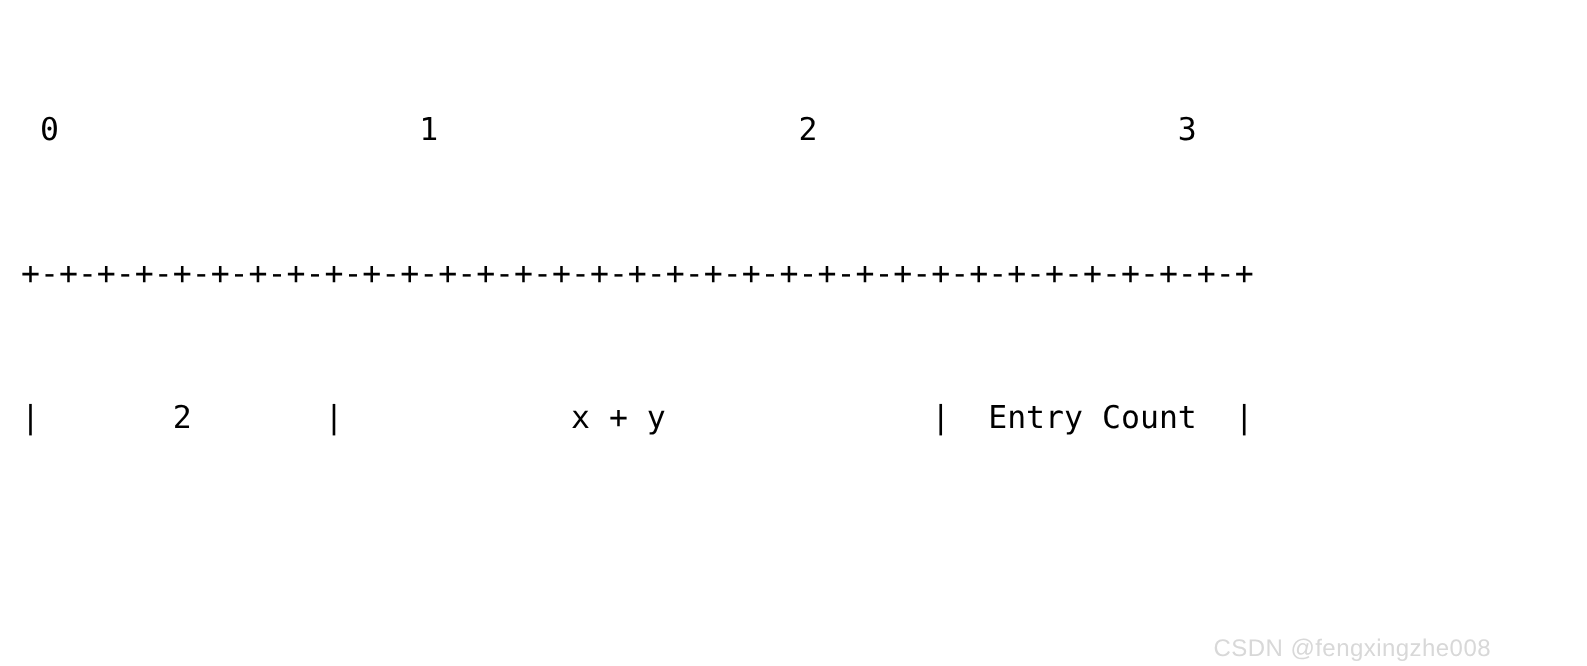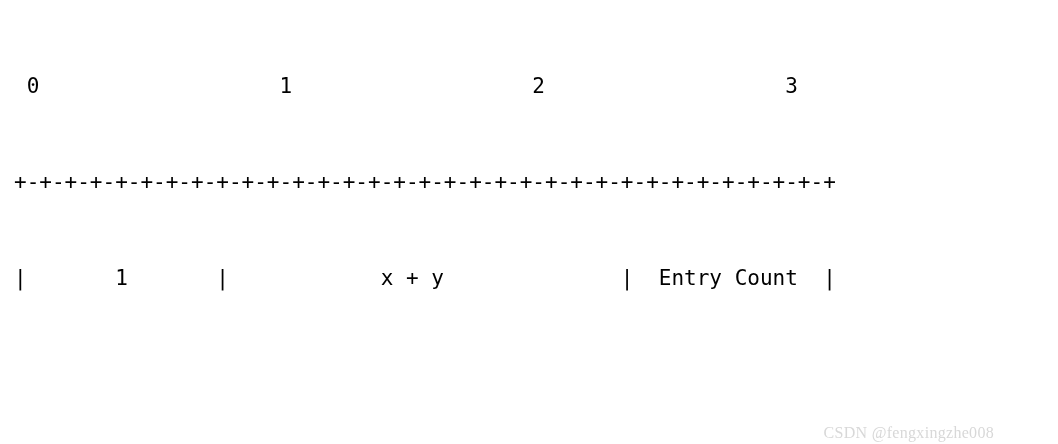--- a/index.html
+++ b/index.html
@@ -34,37 +34,37 @@
   }
   .ascii-line {
     display: block;
     height: 32px;
     white-space: pre;
   }
   .watermark {
     position: absolute;
     right: 8px;
     bottom: 2px;
-    font-family: Liberation Serif, serif;
+    font-family: Liberation Sans, sans-serif;
     font-size: 16px;
     color: #d8d8d8;
     letter-spacing: 0.3px;
     white-space: pre;
     pointer-events: none;
   }
 </style>
 </head>
 <body>
 
 <div id="packet-diagram">
 
   <div class="ascii-canvas">
     <span class="ascii-line"> 0                   1                   2                   3</span>
     <span class="ascii-line">+-+-+-+-+-+-+-+-+-+-+-+-+-+-+-+-+-+-+-+-+-+-+-+-+-+-+-+-+-+-+-+-+</span>
-    <span class="ascii-line">|       1       |            x + y              |  Entry Count  |</span>
+    <span class="ascii-line">|       2       |            x + y              |  Entry Count  |</span>
     
     
     
     
     
     
     
     
     
   </div>

